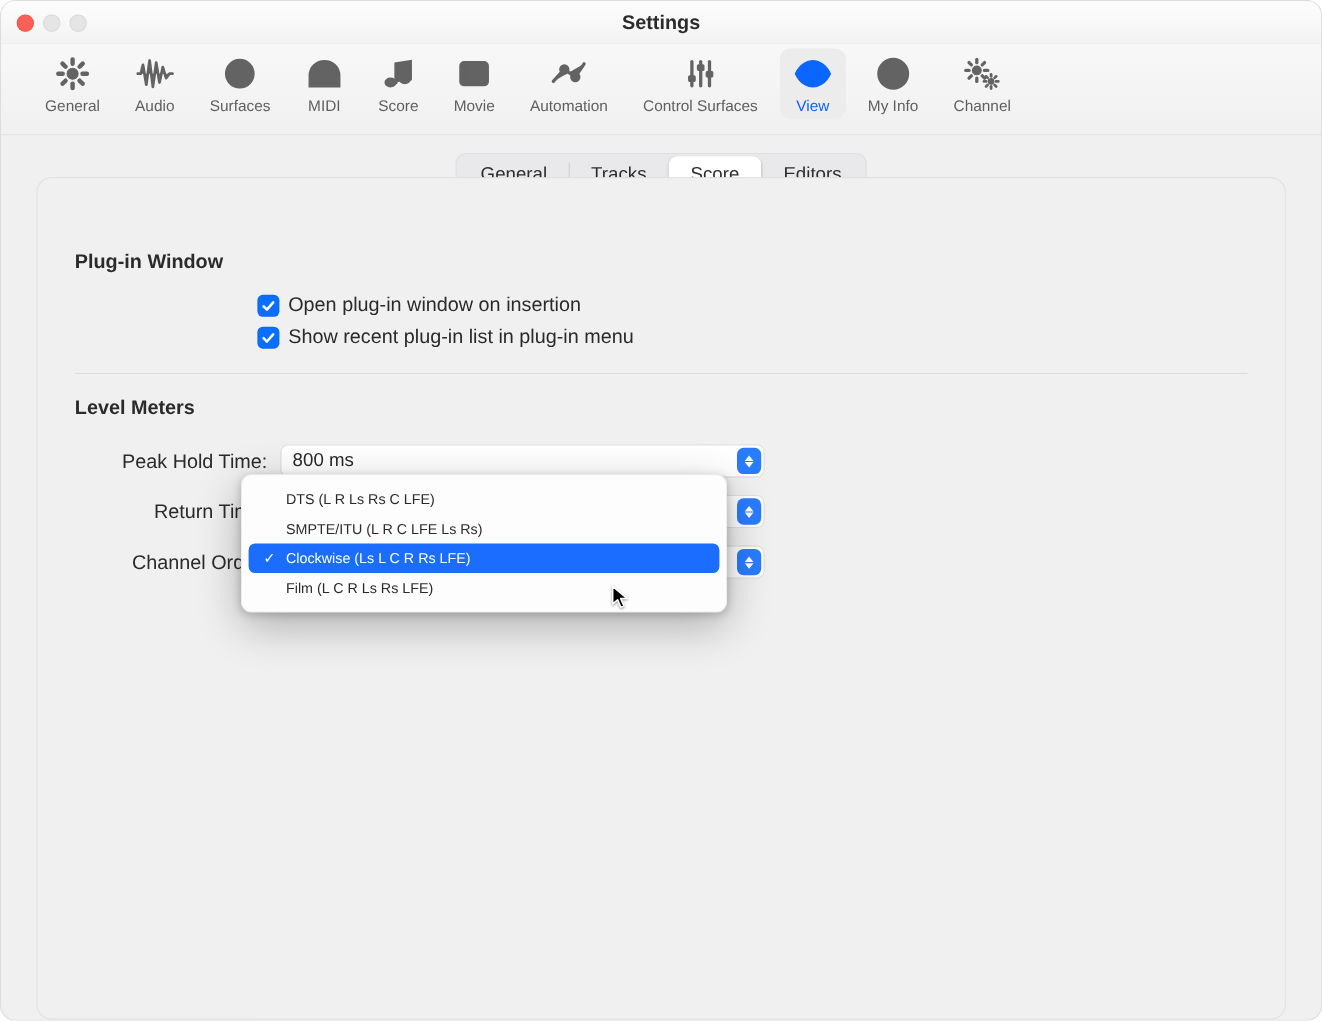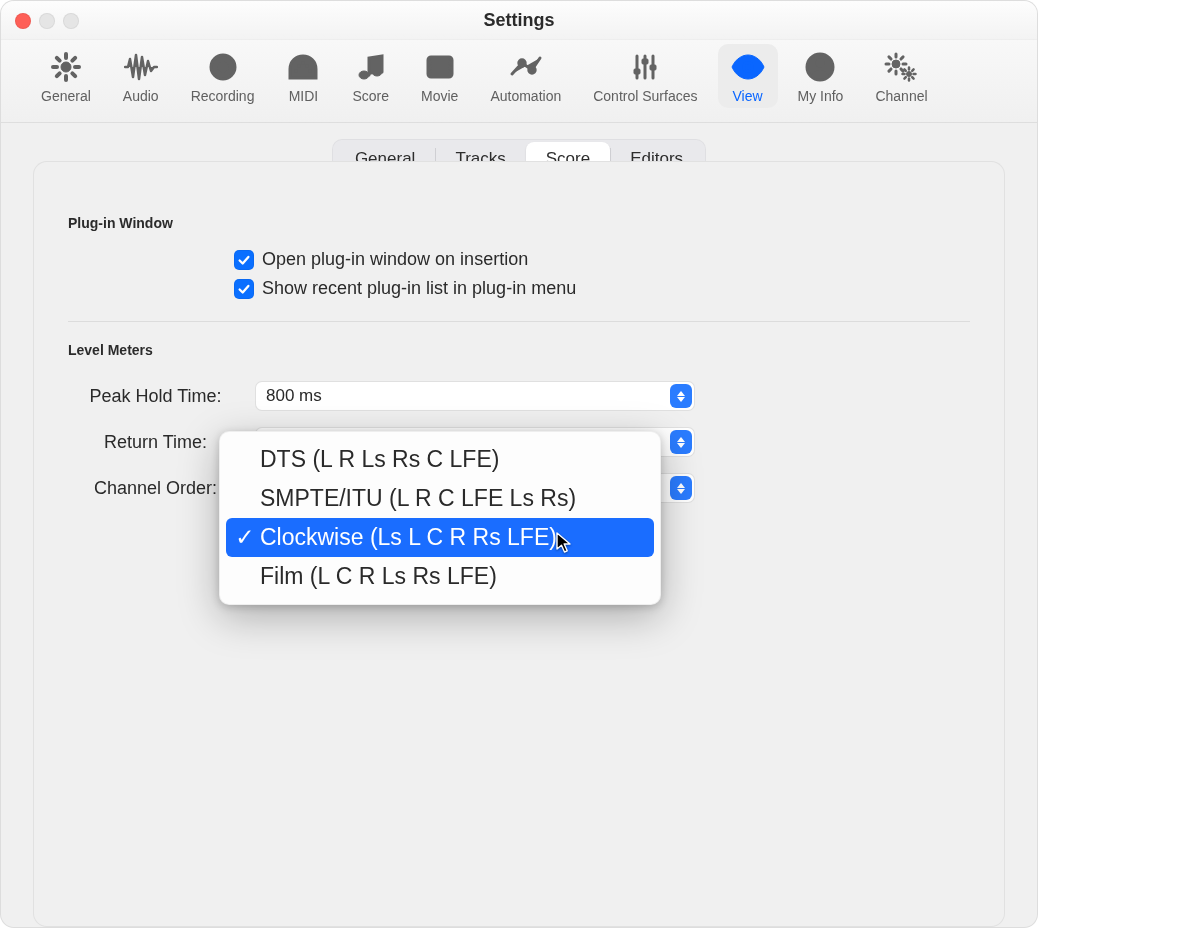--- a/index.html
+++ b/index.html
@@ -18,21 +18,21 @@
     --white:#ffffff;
     --shadow:0 12px 40px rgba(0,0,0,.28), 0 2px 8px rgba(0,0,0,.18);
   }
   html,body{margin:0;padding:0;background:#fff;height:100%;}
   body{
     display:flex;align-items:flex-start;justify-content:flex-start;
     font-family:-apple-system,BlinkMacSystemFont,"Helvetica Neue",Arial,sans-serif;
     color:var(--text);
   }
   .window{
-    width:1038px;height:928px;box-sizing:border-box;
+    width:1202px;height:928px;box-sizing:border-box;
     background:var(--bg);
     border:1px solid rgba(0,0,0,.08);
     border-radius:14px;
     overflow:hidden;
     position:relative;
   }
 
   
   .titlebar{
     height:38px;display:flex;align-items:center;justify-content:center;
@@ -93,57 +93,57 @@
     margin:0 32px 30px 32px;
     margin-top:-18px;
     padding:50px 34px 24px 34px;
     background:var(--panel);
     border:1px solid rgba(0,0,0,.06);
     border-radius:14px;
     min-height:690px;
     position:relative;
   }
   .section-title{
-    font-size:14px;font-weight:700;color:#2b2b2b;margin:3px 0 18px 0;
+    font-size:18px;font-weight:700;color:#2b2b2b;margin:16px 0 18px 0;
   }
   .row{
     display:flex;align-items:center;gap:8px;margin-left:166px;
   }
   .row + .row{margin-top:8px;}
   .check{
     width:20px;height:20px;border-radius:5px;background:#0a6fff;display:inline-flex;align-items:center;justify-content:center;flex:0 0 auto;
     box-shadow:inset 0 0 0 1px rgba(0,0,0,.05);
   }
   .check svg{width:14px;height:14px;}
   .row .lbl{font-size:18px;color:#2a2a2a;}
   .divider{height:1px;background:#dcdcdc;margin:22px 0 20px;}
 
   
   .form{margin-top:16px;}
   .form-row{display:flex;align-items:center;gap:12px;height:40px;margin-top:6px;}
-  .form-label{width:175px;text-align:center;font-size:18px;color:#2a2a2a;}
+  .form-label{width:175px;text-align:right;font-size:18px;color:#2a2a2a;}
   .select{
     position:relative;box-sizing:border-box;width:440px;height:30px;border-radius:7px;background:#ffffff;border:1px solid rgba(0,0,0,.12);
     display:flex;align-items:center;padding:0 48px 0 10px;font-size:17px;color:#2a2a2a;
   }
   .select .end{
     position:absolute;right:2px;top:2px;bottom:2px;width:22px;border-radius:6px;background:#2a7cff;display:flex;flex-direction:column;align-items:center;justify-content:center;gap:1px;
   }
   .select .end .tri{width:0;height:0;border-left:4px solid transparent;border-right:4px solid transparent;}
   .select .end .tri.up{border-bottom:5px solid #fff;}
   .select .end .tri.down{border-top:5px solid #fff;}
 
   
   .menu{
     position:absolute;left:218px;top:430px;width:428px;background:#fdfdfd;border-radius:10px;
     box-shadow:var(--shadow);
     padding:8px 6px;border:1px solid rgba(0,0,0,.06);
   }
   .menu-item{
-    display:flex;align-items:flex-start;gap:6px;padding:6px 10px 6px 10px;border-radius:6px;font-size:23px;color:#2a2a2a;
+    display:flex;align-items:flex-start;gap:6px;padding:6px 10px 6px 10px;border-radius:6px;font-size:13px;color:#2a2a2a;
   }
   .menu-item .ck{width:18px;display:inline-flex;justify-content:center;}
   .menu-item.highlight{background:#1a6dff;color:#fff;}
   .menu-item.highlight .ck{color:#fff;}
 
   
   .cursor{
     position:absolute;left:554px;top:530px;
   }
   .cursor svg{filter:drop-shadow(0 1px 1px rgba(0,0,0,.4));}
@@ -196,21 +196,21 @@
         </span>
         <span class="lbl">Audio</span>
       </div>
       <div class="tool">
         <span class="icon">
           <svg class="ico" width="32" height="32" viewBox="0 0 32 32">
             <circle cx="16" cy="16" r="12" fill="none" stroke="#636363" stroke-width="3"></circle>
             <circle cx="16" cy="16" r="5.5" fill="#636363"></circle>
           </svg>
         </span>
-        <span class="lbl">Recording</span>
+        <span class="lbl">Surfaces</span>
       </div>
       <div class="tool">
         <span class="icon">
           <svg class="ico" width="34" height="32" viewBox="0 0 34 32">
             <path d="M17 5 C10 5 4 10 4 18 L4 27 L30 27 L30 18 C30 10 24 5 17 5 Z" fill="none" stroke="#636363" stroke-width="3"></path>
             <circle cx="10" cy="20" r="2" fill="#636363"></circle>
             <circle cx="17" cy="12" r="2" fill="#636363"></circle>
             <circle cx="24" cy="20" r="2" fill="#636363"></circle>
             <circle cx="13" cy="15" r="2" fill="#636363"></circle>
             <circle cx="21" cy="15" r="2" fill="#636363"></circle>

